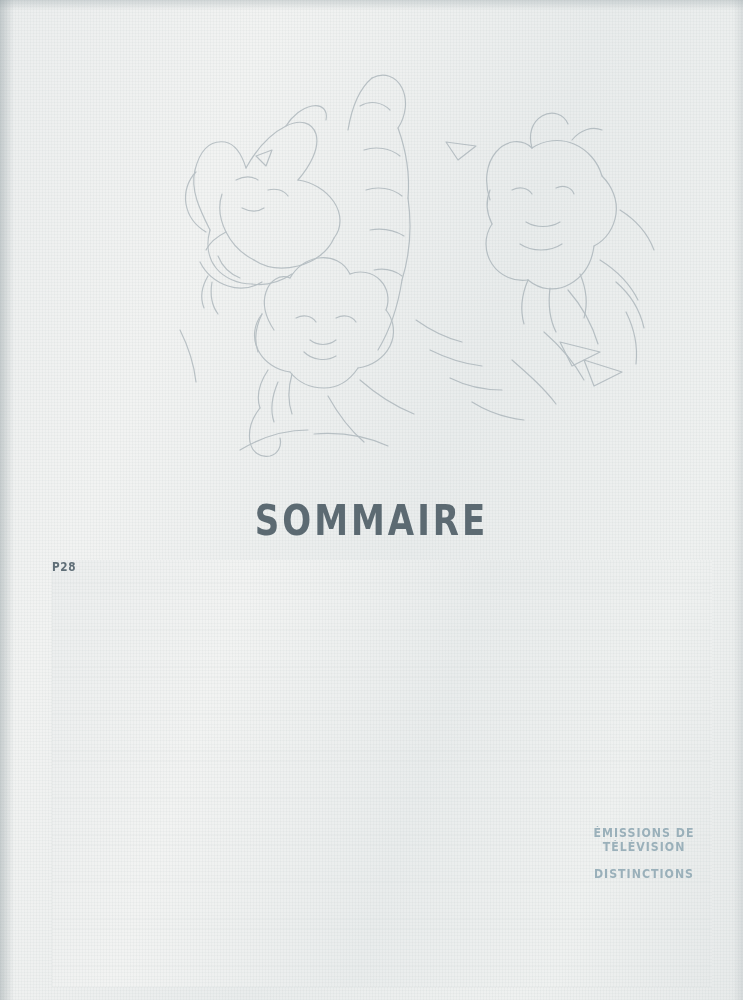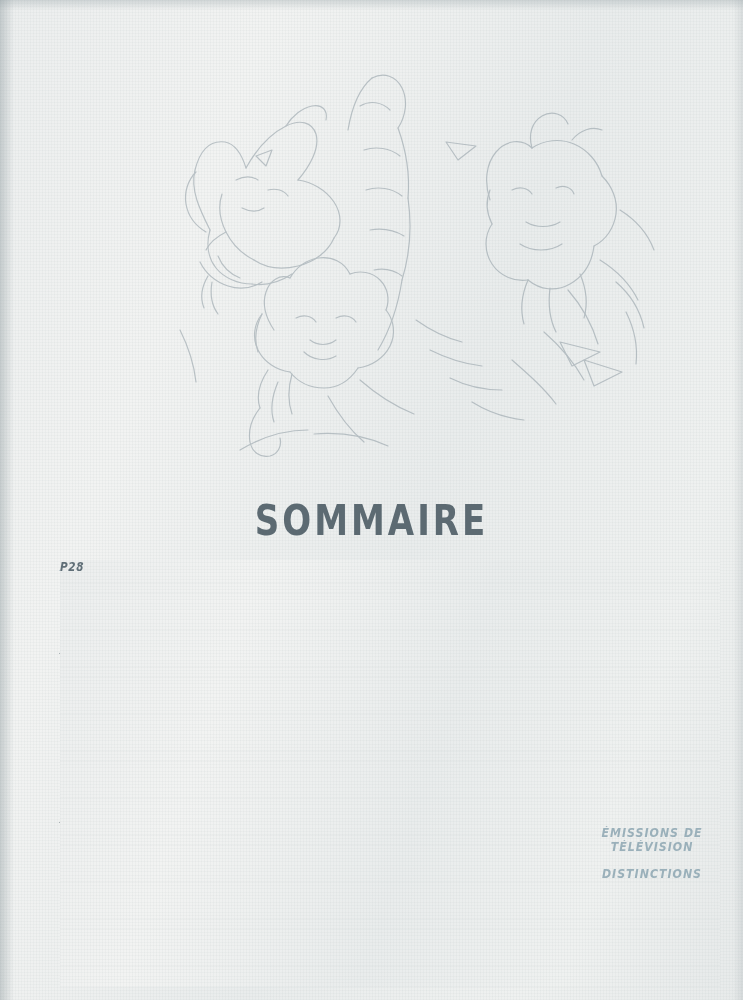--- a/index.html
+++ b/index.html
@@ -65,32 +65,32 @@
     letter-spacing: 3px;
     font-weight: bold;
     color: #5c6a72;
     transform: scaleY(1.25);
     transform-origin: center top;
   }
 
   
   .columns {
     position: absolute;
-    left: 60px;
+    left: 52px;
     top: 560px;
     width: 660px;
     display: flex;
     gap: 0px;
   }
   .col {
     width: 132px;
     padding-right: 4px;
     box-sizing: border-box;
   }
-  .block { margin-bottom: 13px; font-style: italic; }
+  .block { margin-bottom: 13px; }
   .blk-head,
   .blk-line {
     font-family: "DejaVu Sans", sans-serif;
     font-size: 10.5px;
     line-height: 13px;
     letter-spacing: 0.6px;
     text-transform: uppercase;
     transform: scaleY(1.12);
     transform-origin: left top;
     white-space: pre-wrap;

